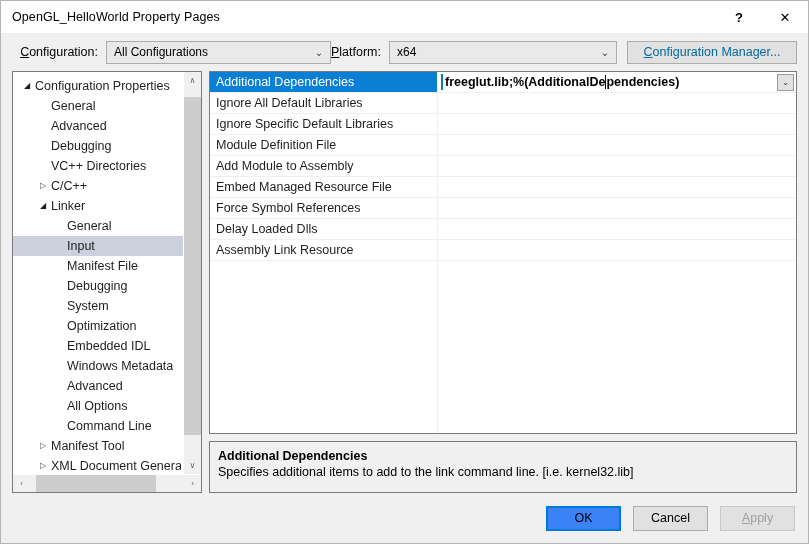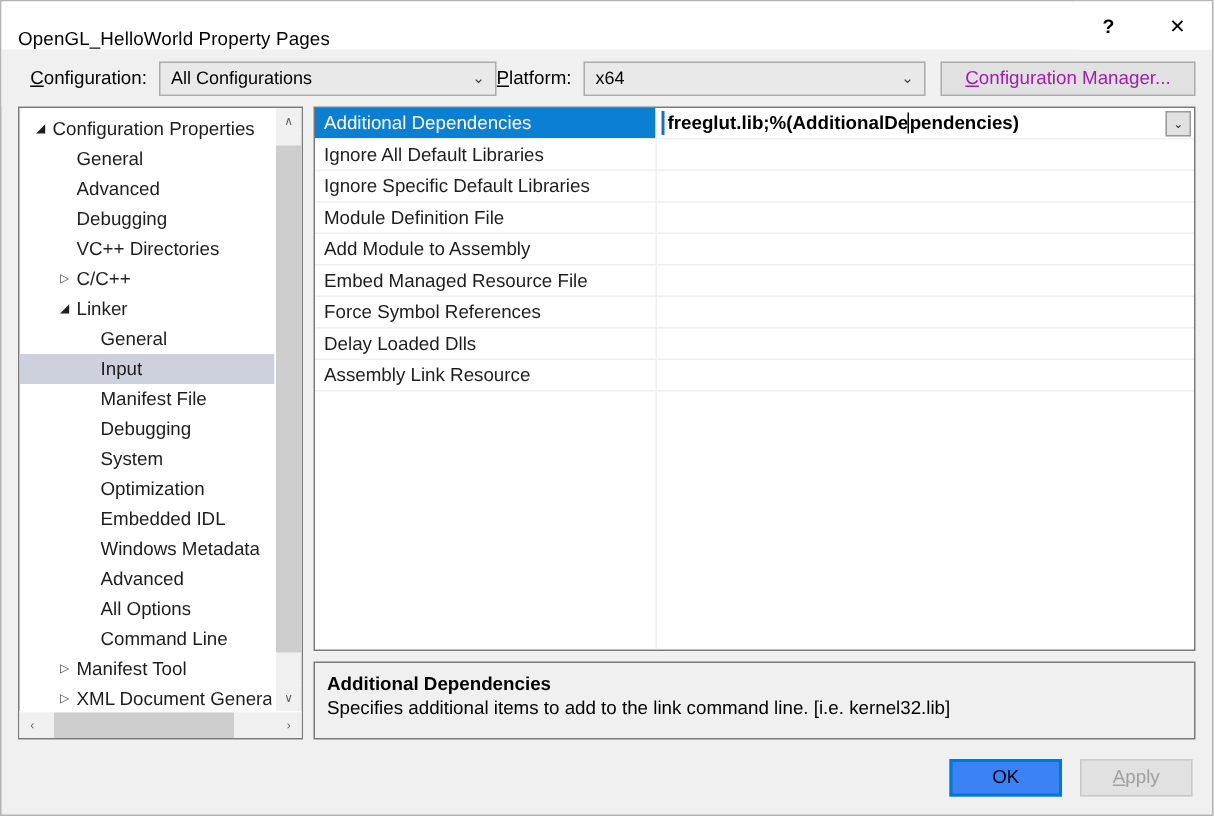--- a/index.html
+++ b/index.html
@@ -28,21 +28,21 @@
     box-sizing: border-box;
     display: flex;
     flex-direction: column;
   }
 
   
   #titlebar {
     height: 32px;
     background: #ffffff;
     display: flex;
-    align-items: flex-end;
+    align-items: center;
     flex: 0 0 auto;
     position: relative;
   }
   #title-text {
     margin-left: 11px;
     font-size: 12.5px;
     color: #000000;
     letter-spacing: .1px;
   }
   .caption-btns {
@@ -108,21 +108,21 @@
   #combo-config { width: 225px; margin-left: 8px; }
   #combo-platform { width: 228px; margin-left: 8px; }
 
   .pushbtn {
     height: 23px;
     background: #e1e1e1;
     border: 1px solid #adadad;
     box-sizing: border-box;
     font-family: "Liberation Sans", sans-serif;
     font-size: 12.5px;
-    color: #a21caf;
+    color: #0369a1;
     cursor: default;
     display: flex;
     align-items: center;
     justify-content: center;
     padding: 0 10px;
   }
   #btn-config-mgr { margin-left: 10px; width: 170px; }
 
   
   #body {
@@ -627,18 +627,21 @@
         <div id="desc-title">Additional Dependencies</div>
         <div id="desc-text">Specifies additional items to add to the link command line. [i.e. kernel32.lib]</div>
       </div>
     </div>
   </div>
 
   <div id="footer">
     <div class="dlgbtn default">
       <span>OK</span>
     </div>
+    <div class="dlgbtn">
+      <span>Cancel</span>
+    </div>
     <div class="dlgbtn disabled">
       <span><span class="ul">A</span><span>pply</span></span>
     </div>
   </div>
 
 </div>
 
 </body></html>

